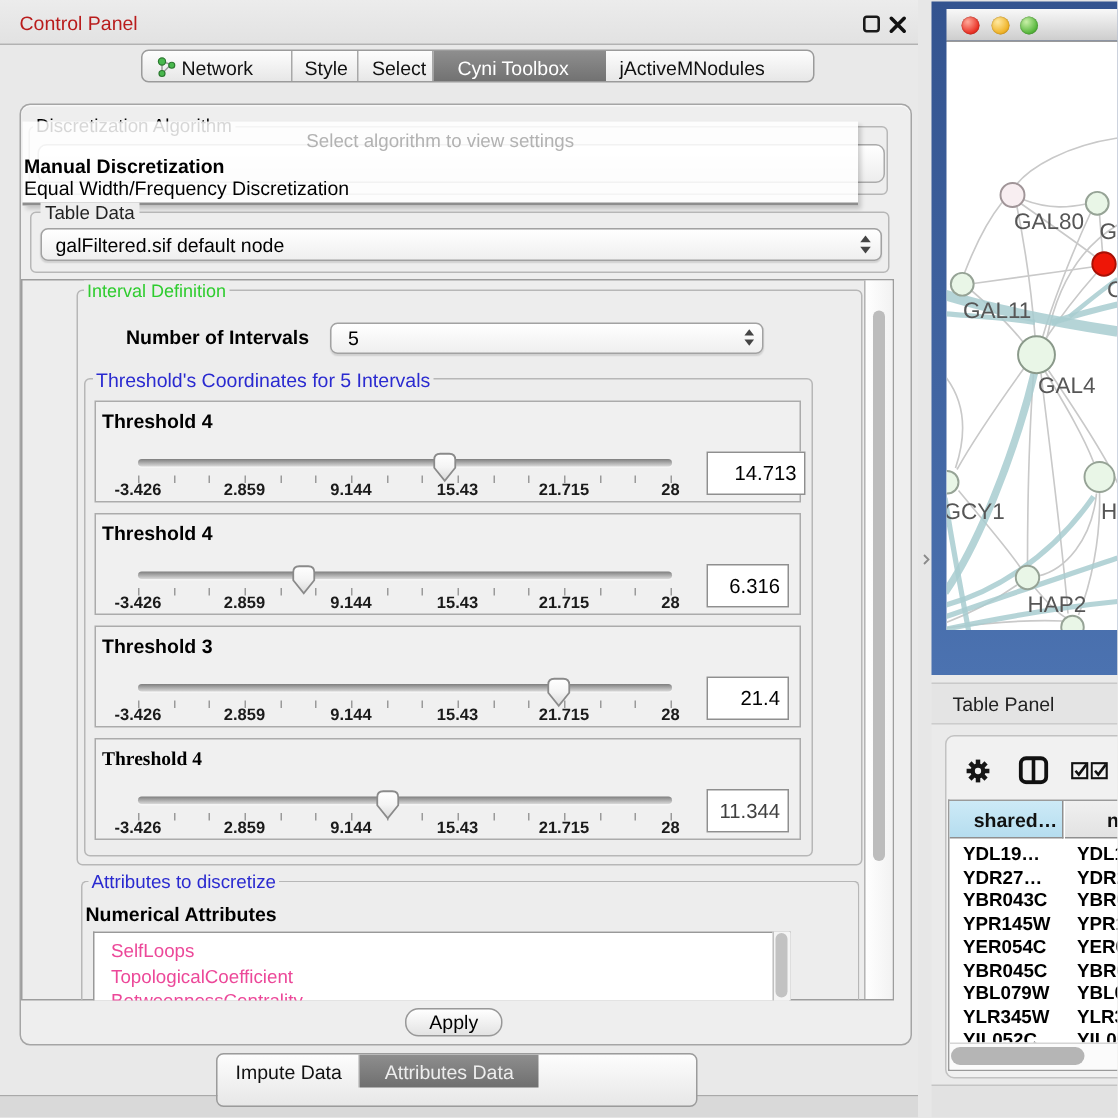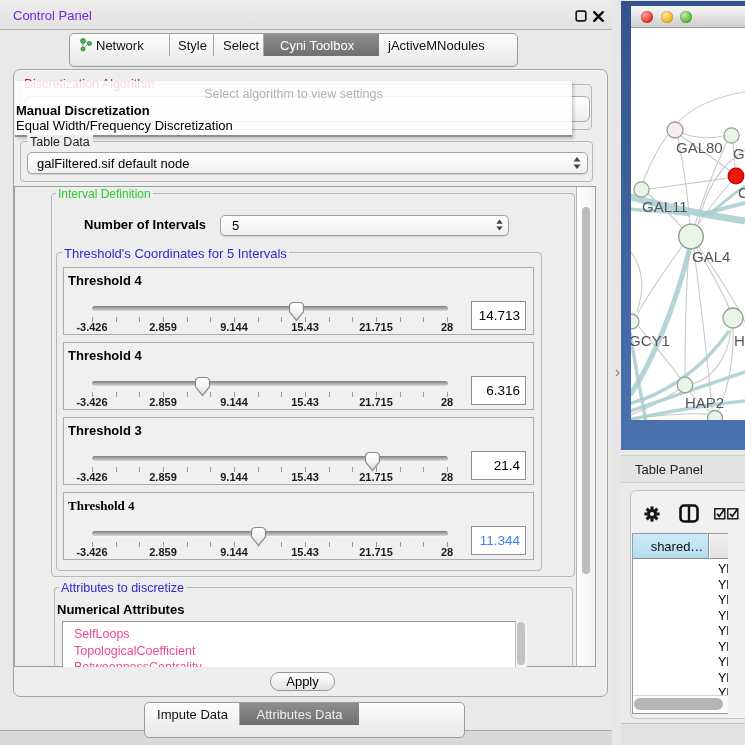--- a/index.html
+++ b/index.html
@@ -7,50 +7,50 @@
   body { font-family:"Liberation Sans", sans-serif; background:#e4e4e4; position:relative; }
   .abs { position:absolute; }
 </style>
 </head>
 <body>
 
 <div class="abs" id="leftwin" style="left:0;top:0;width:612px;height:731px;background:#e9e9e9;border-bottom:1px solid #a9a9a9;"></div>
 <div class="abs" style="left:0;top:731px;width:612px;height:14px;background:#d9d9d9;"></div>
 
 <div class="abs" style="left:0;top:0;width:612px;height:30px;background:linear-gradient(#ececec,#e2e2e2);border-bottom:1px solid #b2b2b2;"></div>
-<div class="abs" style="left:13px;top:8px;font-size:13px;color:#6d28d9;">Control Panel</div>
+<div class="abs" style="left:13px;top:8px;font-size:13px;color:#b91c1c;">Control Panel</div>
 <svg class="abs" style="left:575px;top:10px;" width="12" height="12" viewBox="0 0 12 12">
     <rect x="1.2" y="1.2" width="9.6" height="9.6" rx="1.6" fill="none" stroke="#1a1a1a" stroke-width="1.7"></rect>
   </svg>
 <svg class="abs" style="left:592px;top:10px;" width="13" height="13" viewBox="0 0 13 13">
     <path d="M2.2 2.2 L10.8 10.8 M10.8 2.2 L2.2 10.8" stroke="#111" stroke-width="2.4" stroke-linecap="round"></path>
   </svg>
 
-<div class="abs" id="toptabs" style="left:69px;top:33px;width:449px;height:34px;border:1px solid #9b9b9b;border-radius:5px;background:linear-gradient(#fdfdfd,#e7e7e7);overflow:hidden;font-size:13px;color:#111;text-decoration:underline;">
+<div class="abs" id="toptabs" style="left:94px;top:33px;width:449px;height:22px;border:1px solid #9b9b9b;border-radius:5px;background:linear-gradient(#fdfdfd,#e7e7e7);overflow:hidden;font-size:13px;color:#111;text-decoration:underline;">
   <div class="abs" style="left:0;top:0;width:100px;height:22px;border-right:1px solid #a8a8a8;"></div>
   <div class="abs" style="left:100px;top:0;width:44px;height:22px;border-right:1px solid #a8a8a8;"></div>
   <div class="abs" style="left:144px;top:0;width:50px;height:22px;border-right:1px solid #a8a8a8;"></div>
   <div class="abs" style="left:194px;top:0;width:115px;height:22px;background:linear-gradient(#8e8e8e,#6f6f6f);"></div>
   <svg class="abs" style="left:9px;top:3px;" width="14" height="16" viewBox="0 0 14 16">
     <path d="M4 4 L10 6 M4 4 L4 12 M4 12 L10 6" stroke="#9a9a9a" stroke-width="1"></path>
     <circle cx="4" cy="4" r="2.4" fill="#49b84e" stroke="#2c7a30" stroke-width="0.8"></circle>
     <circle cx="10.5" cy="6.5" r="2" fill="#49b84e" stroke="#2c7a30" stroke-width="0.8"></circle>
     <circle cx="4" cy="12" r="2" fill="#49b84e" stroke="#2c7a30" stroke-width="0.8"></circle>
   </svg>
   <div class="abs" style="left:26px;top:4px;">Network</div>
   <div class="abs" style="left:108px;top:4px;">Style</div>
   <div class="abs" style="left:153px;top:4px;">Select</div>
   <div class="abs" style="left:210px;top:4px;color:#fff;">Cyni Toolbox</div>
   <div class="abs" style="left:318px;top:4px;">jActiveMNodules</div>
 </div>
 
 <div class="abs" style="left:13px;top:69px;width:595px;height:628px;background:#eeeeee;border:1px solid #a5a5a5;border-radius:7px;box-shadow:inset 0 1px 0 #f8f8f8;"></div>
 
 <div class="abs" style="left:19px;top:84px;width:573px;height:46px;border:1px solid #b7b7b7;border-radius:4px;"></div>
-<div class="abs" style="left:22px;top:77px;font-size:12.5px;color:#be185d;background:#eeeeee;padding:0 2px;">Discretization Algorithm</div>
+<div class="abs" style="left:22px;top:77px;font-size:12.5px;color:#000000;background:#eeeeee;padding:0 2px;">Discretization Algorithm</div>
 <div class="abs" style="left:25px;top:96px;width:565px;height:26px;background:linear-gradient(#ffffff,#ededed);border:1px solid #ababab;border-radius:6px;"></div>
 
 <div class="abs" style="left:15px;top:81px;width:557px;height:56px;background:rgba(255,255,255,0.84);border-bottom:2px solid #8e8e8e;box-shadow:2px 2px 3px rgba(0,0,0,0.18);"></div>
 <div class="abs" style="left:15px;top:87px;width:557px;text-align:center;font-size:12.5px;color:#b2b2b2;">Select algorithm to view settings</div>
 <div class="abs" style="left:16px;top:103px;font-size:13px;font-weight:bold;color:#000;">Manual Discretization</div>
 <div class="abs" style="left:16px;top:118px;font-size:13px;color:#000;">Equal Width/Frequency Discretization</div>
 
 <div class="abs" style="left:20px;top:141px;width:573px;height:41px;border:1px solid #b7b7b7;border-radius:4px;"></div>
 <div class="abs" style="left:27px;top:135px;font-size:12.5px;color:#222;background:#eeeeee;padding:0 3px;">Table Data</div>
 <div class="abs combo" style="left:27px;top:152px;width:561px;height:22px;background:linear-gradient(#ffffff,#efefef);border:1px solid #a2a2a2;border-radius:5px;box-shadow:0 1px 1px rgba(0,0,0,0.12);"></div>
@@ -108,21 +108,21 @@
       <svg class="abs" style="left:224.4px;top:33px;" width="17" height="21" viewBox="0 0 17 21">
         <defs>
           <linearGradient id="thg0" x1="0" y1="0" x2="0" y2="1">
             <stop offset="0" stop-color="#ffffff"></stop>
             <stop offset="0.5" stop-color="#f4f4f4"></stop>
             <stop offset="1" stop-color="#dadada"></stop>
           </linearGradient>
         </defs>
         <path d="M1.5,5.5 q0,-4 4,-4 l6,0 q4,0 4,4 l0,5.3 -7,8.7 -7,-8.7 z" fill="url(#thg0)" stroke="#8a8a8a" stroke-width="1.2"></path>
       </svg>
-      <div class="abs" style="left:407px;top:33px;width:55px;height:29px;background:#fff;border:1px solid #8f8f8f;font-size:13.5px;color:#000;text-align:right;line-height:27px;padding-right:5px;">14.713</div>
+      <div class="abs" style="left:407px;top:33px;width:66px;height:29px;background:#fff;border:1px solid #8f8f8f;font-size:13.5px;color:#000;text-align:right;line-height:27px;padding-right:5px;">14.713</div>
     </div>
     <div class="abs" style="left:63px;top:342px;width:471px;height:68px;background:#f0f0f0;border:1px solid #ababab;">
       <div class="abs" style="left:4px;top:5px;font-size:13px;font-weight:bold;color:#000;">Threshold 4</div>
       <div class="abs" style="left:28px;top:38px;width:356px;height:5px;border-radius:3px;background:linear-gradient(#7e7e7e,#d9d9d9);box-shadow:0 1px 0 #f5f5f5;"></div>
       <div class="abs" style="left:28.0px;top:49px;width:1px;height:5px;background:#9a9a9a;"></div>
       <div class="abs" style="left:51.7px;top:49px;width:1px;height:5px;background:#9a9a9a;"></div>
       <div class="abs" style="left:75.3px;top:49px;width:1px;height:5px;background:#9a9a9a;"></div>
       <div class="abs" style="left:99.0px;top:49px;width:1px;height:5px;background:#9a9a9a;"></div>
       <div class="abs" style="left:122.7px;top:49px;width:1px;height:5px;background:#9a9a9a;"></div>
       <div class="abs" style="left:146.3px;top:49px;width:1px;height:5px;background:#9a9a9a;"></div>
@@ -219,21 +219,21 @@
       <svg class="abs" style="left:186.3px;top:33px;" width="17" height="21" viewBox="0 0 17 21">
         <defs>
           <linearGradient id="thg3" x1="0" y1="0" x2="0" y2="1">
             <stop offset="0" stop-color="#ffffff"></stop>
             <stop offset="0.5" stop-color="#f4f4f4"></stop>
             <stop offset="1" stop-color="#dadada"></stop>
           </linearGradient>
         </defs>
         <path d="M1.5,5.5 q0,-4 4,-4 l6,0 q4,0 4,4 l0,5.3 -7,8.7 -7,-8.7 z" fill="url(#thg3)" stroke="#8a8a8a" stroke-width="1.2"></path>
       </svg>
-      <div class="abs" style="left:407px;top:33px;width:55px;height:29px;background:#fff;border:1px solid #8f8f8f;font-size:13.5px;color:#3b82f6;text-align:right;line-height:27px;padding-right:5px;">11.344</div>
+      <div class="abs" style="left:407px;top:33px;width:55px;height:29px;background:#fff;border:1px solid #8f8f8f;font-size:13.5px;color:#404040;text-align:right;line-height:27px;padding-right:5px;">11.344</div>
     </div>
   </div>
 
 <div class="abs" style="left:54px;top:587px;width:519px;height:80px;border:1px solid #b7b7b7;border-top-left-radius:4px;border-top-right-radius:4px;border-bottom:none;"></div>
 <div class="abs" style="left:59px;top:581px;font-size:12.5px;color:#2a2ad0;background:#ededed;padding:0 2px;">Attributes to discretize</div>
 <div class="abs" style="left:57px;top:602px;font-size:13px;font-weight:bold;color:#000;">Numerical Attributes</div>
 <div class="abs" style="left:62px;top:621px;width:465px;height:46px;background:#ffffff;border:1px solid #999;border-bottom:none;font-size:12.5px;color:#ec4899;overflow:hidden;">
   <div style="padding:4px 0 0 11px;line-height:16.5px;">SelfLoops<br>TopologicalCoefficient<br>BetweennessCentrality</div>
 </div>
 <div class="abs" style="left:515px;top:621px;width:12px;height:46px;background:#f4f4f4;border-left:1px solid #c0c0c0;"></div>
@@ -350,25 +350,26 @@
 </svg>
 <svg class="abs" style="left:714px;top:508px;" width="12" height="12" viewBox="0 0 12 12">
   <rect x="0.8" y="0.8" width="10" height="10" fill="none" stroke="#111" stroke-width="1.4"></rect>
   <path d="M3 5.8 L5.2 8.4 L10.2 1.6" stroke="#111" stroke-width="1.7" fill="none"></path>
 </svg>
 <svg class="abs" style="left:727px;top:508px;" width="12" height="12" viewBox="0 0 12 12">
   <rect x="0.8" y="0.8" width="10" height="10" fill="none" stroke="#111" stroke-width="1.4"></rect>
   <path d="M3 5.8 L5.2 8.4 L10.2 1.6" stroke="#111" stroke-width="1.7" fill="none"></path>
 </svg>
 
-<div class="abs" style="left:632px;top:533px;width:96px;height:181px;background:#fff;border:1px solid #9a9a9a;border-right:none;overflow:hidden;">
+<div class="abs" style="left:632px;top:533px;width:113px;height:181px;background:#fff;border:1px solid #9a9a9a;border-right:none;overflow:hidden;font-weight:bold;">
   <div class="abs" style="left:0;top:0;width:76px;height:25px;background:linear-gradient(#cdeaf7,#b5ddef);border-right:1px solid #8f8f8f;border-bottom:1px solid #8f8f8f;font-size:13px;color:#111;text-align:center;line-height:25px;padding-left:13px;">shared…</div>
   <div class="abs" style="left:77px;top:0;width:36px;height:25px;background:linear-gradient(#f0f0f0,#e2e2e2);border-bottom:1px solid #8f8f8f;font-size:13px;color:#111;">
       <span style="position:absolute;left:28px;top:5px;">name</span>
     </div>
   <div class="abs" style="left:0;top:26px;width:113px;height:135px;font-size:12.5px;color:#000;overflow:hidden;">
+    <div style="position:absolute;left:9px;top:2px;line-height:15.5px;">YDL19…<br>YDR27…<br>YBR043C<br>YPR145W<br>YER054C<br>YBR045C<br>YBL079W<br>YLR345W<br>YIL052C</div>
     <div style="position:absolute;left:85px;top:2px;line-height:15.5px;">YDL194W<br>YDR277C<br>YBR043C<br>YPR145W<br>YER054C<br>YBR045C<br>YBL079W<br>YLR345W<br>YIL052C</div>
   </div>
   <div class="abs" style="left:0;top:161px;width:113px;height:20px;background:#fbfbfb;border-top:1px solid #d5d5d5;"></div>
   <div class="abs" style="left:1px;top:164px;width:89px;height:12px;background:#b5b5b5;border-radius:6px;"></div>
 </div>
 <div class="abs" style="left:621px;top:723px;width:124px;height:1px;background:#c4c4c4;"></div>
 <div class="abs" style="left:621px;top:724px;width:124px;height:21px;background:#e2e2e2;"></div>
 
 </body></html>

